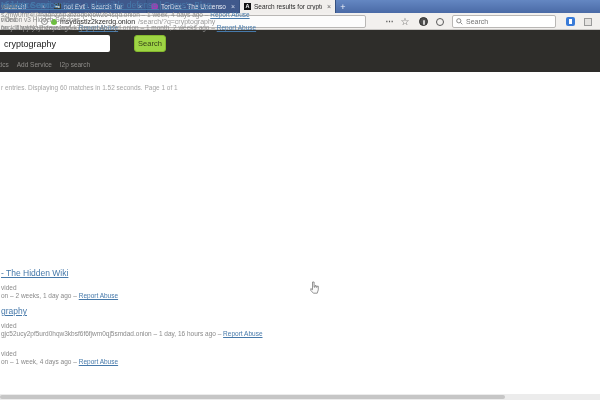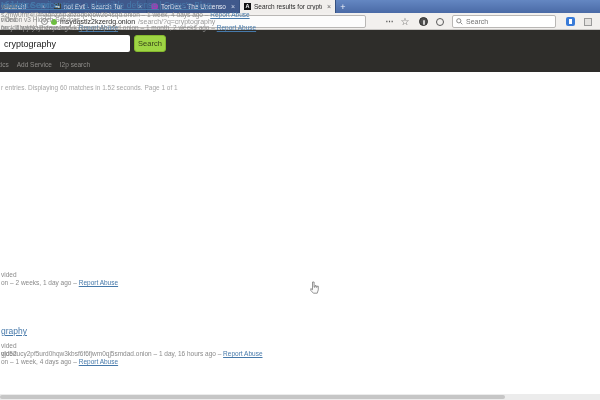--- a/index.html
+++ b/index.html
@@ -58,36 +58,36 @@
   .searchbox input { border:none; outline:none; width:80px; font-size:7px;
                      font-family:"Liberation Sans",sans-serif; color:#444; background:transparent; }
   .i-ext { left:564px; width:12px; }
   .i-ext b { width:9px; height:9px; background:#3a7bd8; border-radius:2px; display:block; position:relative; }
   .i-ext b::after { content:""; position:absolute; left:3px; top:2px; width:3px; height:5px; background:#fff; }
   .i-part { left:582px; width:12px; }
   .i-part b { width:8px; height:8px; border:1px solid #9a9a9a; background:#e4e2e0; display:block; }
 
   
   .pagehead { position:absolute; left:0; top:30px; width:600px; height:42px; background:#2e2d2a; }
-  .q-input { position:absolute; left:0; top:5px; width:130px; height:17px; background:#fff;
+  .q-input { position:absolute; left:0; top:5px; width:110px; height:17px; background:#fff;
              border:none; border-radius:0 2px 2px 0; outline:none; padding:0 4px;
              font-size:9px; color:#222; font-family:"Liberation Sans",sans-serif; }
   .q-btn { position:absolute; left:134px; top:5px; width:32px; height:17px;
            background:#9ed544; border:1px solid #85b82e; border-radius:3px;
            font-size:7.5px; color:#37411a; font-family:"Liberation Sans",sans-serif; }
   .navlinks { position:absolute; left:0; top:31px; display:flex; gap:8px; }
   .navlinks a { color:#8f8d8a; font-size:6.5px; text-decoration:none; }
   .navlinks a.cut { margin-left:-1px; }
 
   
   .summary { position:absolute; left:1px; top:84px; font-size:6.5px; color:#a5a5a5; }
   .result { position:absolute; left:1px; right:20px; }
   .result:nth-of-type(1){ top:109px; } .result:nth-of-type(2){ top:155px; }
   .result:nth-of-type(3){ top:190px; } .result:nth-of-type(4){ top:229px; }
-  .result:nth-of-type(5){ top:268px; } .result:nth-of-type(6){ top:306px;margin-top:20px; }
+  .result:nth-of-type(5){ top:268px; } .result:nth-of-type(6){ top:306px; }
   .result:nth-of-type(7){ top:347px; } .result:nth-of-type(8){ top:383px; }
   .r-title { display:block; height:13px; font-size:8.5px; color:#4679aa;
              text-decoration:underline; white-space:nowrap; cursor:pointer; }
   .r-desc { margin-top:3px; font-size:6.5px; line-height:8px; color:#8a8a8a; white-space:nowrap; }
   .r-meta { font-size:6.5px; line-height:8px; color:#8a8a8a; white-space:nowrap; }
   .r-meta a { color:#4679aa; text-decoration:underline; cursor:pointer; }
 
   
   .cursor { position:absolute; left:309px; top:281px; }
   .hscroll { position:absolute; left:0; top:394px; width:600px; height:6px; background:#ececec; }
@@ -158,20 +158,21 @@
   <div class="navlinks">
     <a class="cut">tics</a>
     <a>Add Service</a>
     <a>I2p search</a>
   </div>
 </div>
 
 <div class="summary">r entries. Displaying 60 matches in 1.52 seconds. Page 1 of 1</div>
 
 <div class="result">
+  <a class="r-title">- The Hidden Wiki</a>
   <div class="r-desc">vided</div>
   <div class="r-meta"><span>on – 2 weeks, 1 day ago – </span><a>Report Abuse</a></div>
 </div>
 <div class="result">
   <a class="r-title">graphy</a>
   <div class="r-desc">vided</div>
   <div class="r-meta"><span>gjc52ucy2pf5urd0hqw3kbsf6f6fjwm0qj5smdad.onion – 1 day, 16 hours ago – </span><a>Report Abuse</a></div>
 </div>
 <div class="result">
   <div class="r-desc">vided</div>

